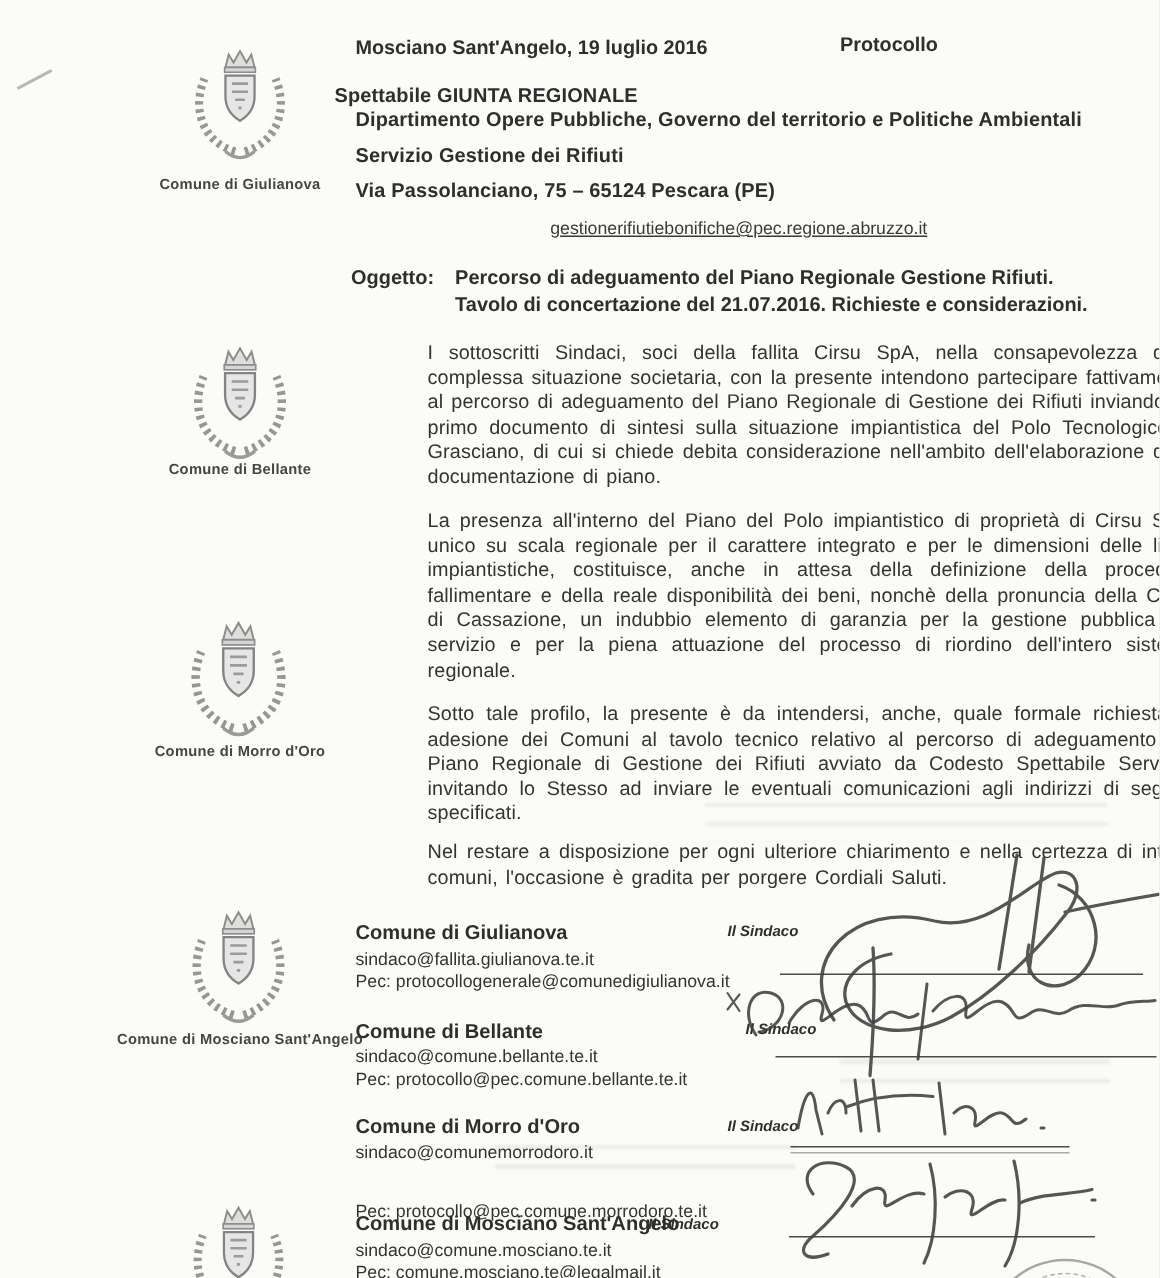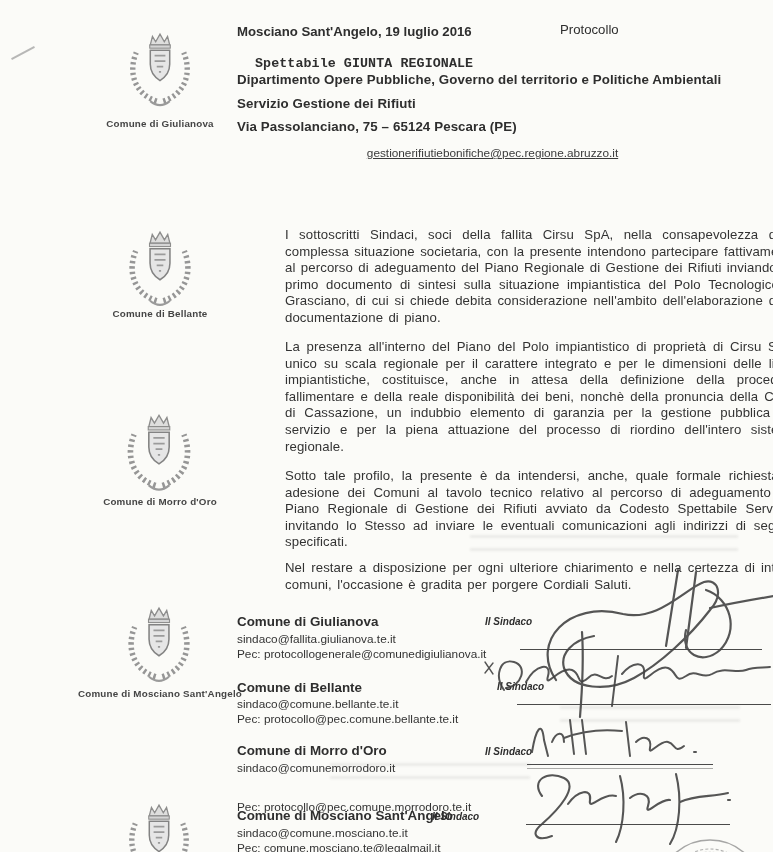--- a/index.html
+++ b/index.html
@@ -18,21 +18,21 @@
     font-size:13.2px;
     line-height:16.6px;
     text-align:justify;
     letter-spacing:.1px;
     word-spacing:1.5px;
     color:#333;
     filter:blur(.2px);
     margin-left:48px;
   }
   .bold-line{font-size:13.3px;font-weight:700;letter-spacing:.1px;filter:blur(.2px);}
-  .reg-line{font-size:13.2px;font-weight:400;filter:blur(.2px);}
+  .reg-line{font-size:13.2px;font-weight:700;filter:blur(.2px);}
   .semibold{font-weight:600;}
   .email-link{font-size:11.8px;text-decoration:underline;color:#3a3a3a;filter:blur(.25px);}
   .subject-row{display:flex;gap:14px;font-weight:700;font-size:13.3px;line-height:17.5px;filter:blur(.2px);}
   .crest-label{
     width:200px;text-align:center;
     font-size:9.8px;font-weight:600;color:#454545;
     letter-spacing:.2px;filter:blur(.35px);
   }
   .sig-name{font-size:13.4px;font-weight:700;filter:blur(.2px);}
   .sig-email{font-size:11.8px;color:#333;filter:blur(.3px);}
@@ -98,28 +98,35 @@
 
   <div class="abs" style="left:116px;top:803px;">
     <svg class="crest-art" width="86" height="82">
         <use href="#crest-symbol"></use>
       </svg>
   </div>
 
   <div class="abs reg-line semibold" style="left:237px;top:24px;">Mosciano Sant'Angelo, 19 luglio 2016</div>
   <div class="abs reg-line" style="left:560px;top:22px;">Protocollo</div>
 
-  <div class="abs bold-line" style="left:255px;top:56px;font-family:Liberation Mono, monospace;">Spettabile GIUNTA REGIONALE</div>
+  <div class="abs bold-line" style="left:223px;top:56px;">Spettabile GIUNTA REGIONALE</div>
   <div class="abs bold-line" style="left:237px;top:96px;">Servizio Gestione dei Rifiuti</div>
   <div class="abs bold-line" style="left:237px;top:72px;">Dipartimento Opere Pubbliche, Governo del territorio e Politiche Ambientali</div>
   <div class="abs bold-line" style="left:237px;top:119px;">Via Passolanciano, 75 – 65124 Pescara (PE)</div>
   <div class="abs" style="left:237px;top:143px;width:511px;text-align:center;">
     <span class="email-link">gestionerifiutiebonifiche@pec.regione.abruzzo.it</span>
   </div>
 
+  <div class="abs subject-row" style="left:234px;top:176px;width:515px;">
+    <span>Oggetto:</span>
+    <span>
+      <span style="display:block">Percorso di adeguamento del Piano Regionale Gestione Rifiuti.</span>
+      <span style="display:block">Tavolo di concertazione del 21.07.2016. Richieste e considerazioni.</span>
+    </span>
+  </div>
 
   <div class="abs body-par" style="left:237px;top:227px;">I sottoscritti Sindaci, soci della fallita Cirsu SpA, nella consapevolezza della complessa situazione societaria, con la presente intendono partecipare fattivamente al percorso di adeguamento del Piano Regionale di Gestione dei Rifiuti inviando un primo documento di sintesi sulla situazione impiantistica del Polo Tecnologico di Grasciano, di cui si chiede debita considerazione nell'ambito dell'elaborazione della documentazione di piano.</div>
   <div class="abs body-par" style="left:237px;top:339px;">La presenza all'interno del Piano del Polo impiantistico di proprietà di Cirsu SpA, unico su scala regionale per il carattere integrato e per le dimensioni delle linee impiantistiche, costituisce, anche in attesa della definizione della procedura fallimentare e della reale disponibilità dei beni, nonchè della pronuncia della Corte di Cassazione, un indubbio elemento di garanzia per la gestione pubblica del servizio e per la piena attuazione del processo di riordino dell'intero sistema regionale.</div>
   <div class="abs body-par" style="left:237px;top:468px;">Sotto tale profilo, la presente è da intendersi, anche, quale formale richiesta di adesione dei Comuni al tavolo tecnico relativo al percorso di adeguamento del Piano Regionale di Gestione dei Rifiuti avviato da Codesto Spettabile Servizio, invitando lo Stesso ad inviare le eventuali comunicazioni agli indirizzi di seguito specificati.</div>
   <div class="abs body-par" style="left:237px;top:560px;">Nel restare a disposizione per ogni ulteriore chiarimento e nella certezza di intenti comuni, l'occasione è gradita per porgere Cordiali Saluti.</div>
 
   <div class="abs artifact" style="left:470px;top:525px;width:268px;height:36px;"></div>
   <div class="abs artifact" style="left:330px;top:755px;width:200px;height:34px;"></div>
   <div class="abs artifact" style="left:560px;top:706px;width:180px;height:26px;"></div>
 

